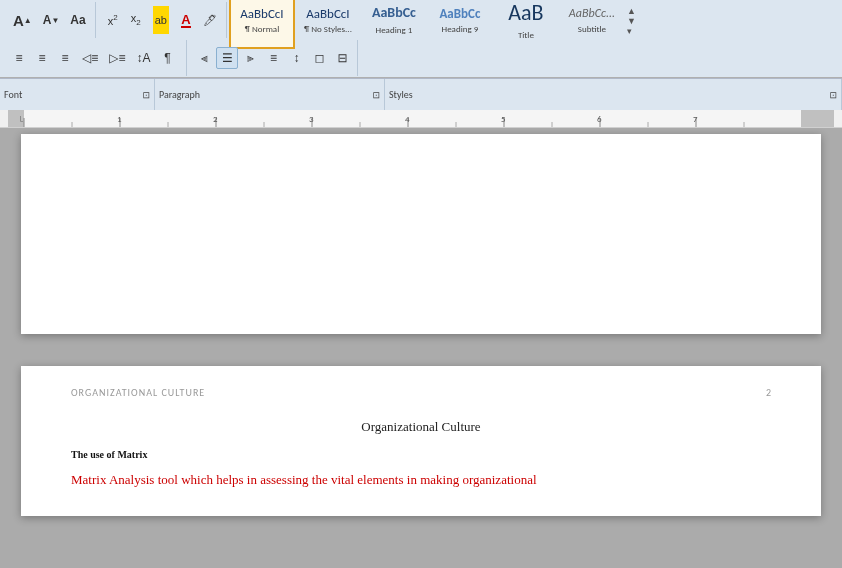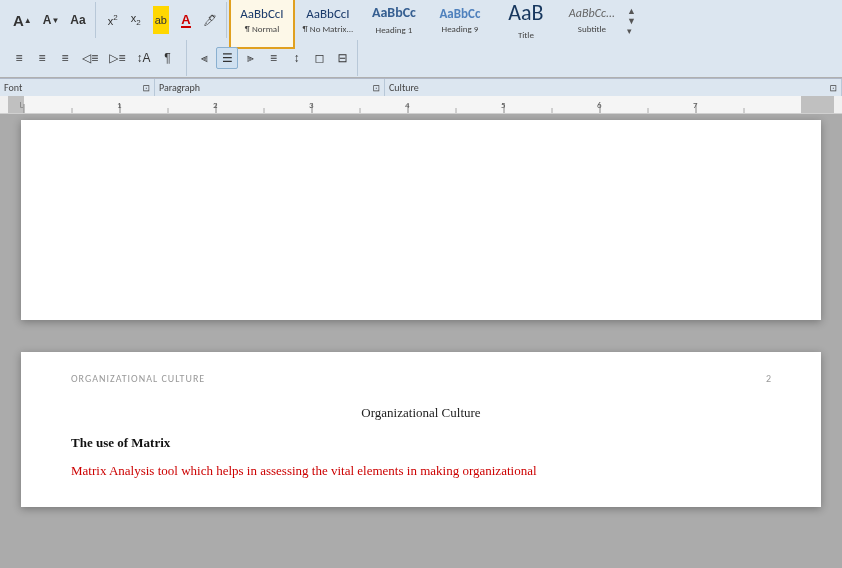--- a/index.html
+++ b/index.html
@@ -96,21 +96,21 @@
       height: 36px;
       gap: 2px;
       margin-top: 2px;
     }
 
     
     .ribbon-labels {
       display: flex;
       border-top: 1px solid #b0b8c8;
       background: #dce6f0;
-      height: 18px;
+      height: 32px;
       align-items: center;
       font-size: 10px;
       color: #444;
     }
     .ribbon-label-item {
       display: flex;
       align-items: center;
       justify-content: space-between;
       padding: 0 4px;
       border-right: 1px solid #b8c8d8;
@@ -193,21 +193,21 @@
 
     .doc-title {
       text-align: center;
       font-size: 13px;
       font-family: 'Times New Roman', Times, serif;
       margin-bottom: 14px;
       color: #222;
     }
 
     .doc-heading {
-      font-size: 13px;
+      font-size: 10px;
       font-weight: bold;
       font-family: 'Times New Roman', Times, serif;
       margin-bottom: 10px;
       color: #111;
     }
 
     .doc-body-red {
       font-size: 13px;
       font-family: 'Times New Roman', Times, serif;
       color: #cc0000;
@@ -285,21 +285,21 @@
 
     <div class="styles-section">
 
       <div class="style-box active normal-style">
         <span class="style-preview">AaBbCcI</span>
         <span class="style-label">¶ Normal</span>
       </div>
 
       <div class="style-box nospace-style">
         <span class="style-preview">AaBbCcI</span>
-        <span class="style-label">¶ No Matrix...</span>
+        <span class="style-label">¶ No Styles...</span>
       </div>
 
       <div class="style-box h1-style">
         <span class="style-preview">AaBbCc</span>
         <span class="style-label">Heading 1</span>
       </div>
 
       <div class="style-box h2-style">
         <span class="style-preview">AaBbCc</span>
         <span class="style-label">Heading 9</span>
@@ -377,21 +377,21 @@
 <div class="ribbon-labels">
   <div class="ribbon-label-item" style="width:155px">
     <span>Font</span>
     <span class="expand-icon">⊡</span>
   </div>
   <div class="ribbon-label-item" style="width:230px">
     <span>Paragraph</span>
     <span class="expand-icon">⊡</span>
   </div>
   <div class="ribbon-label-item" style="flex:1">
-    <span>Culture</span>
+    <span>Styles</span>
     <span class="expand-icon">⊡</span>
   </div>
 </div>
 
 <div class="ruler">
   <svg width="100%" height="18">
 
     <rect x="0" y="0" width="16" height="18" fill="#c0c0c0"></rect>
 
     <rect x="793" y="0" width="49" height="18" fill="#c0c0c0"></rect>

